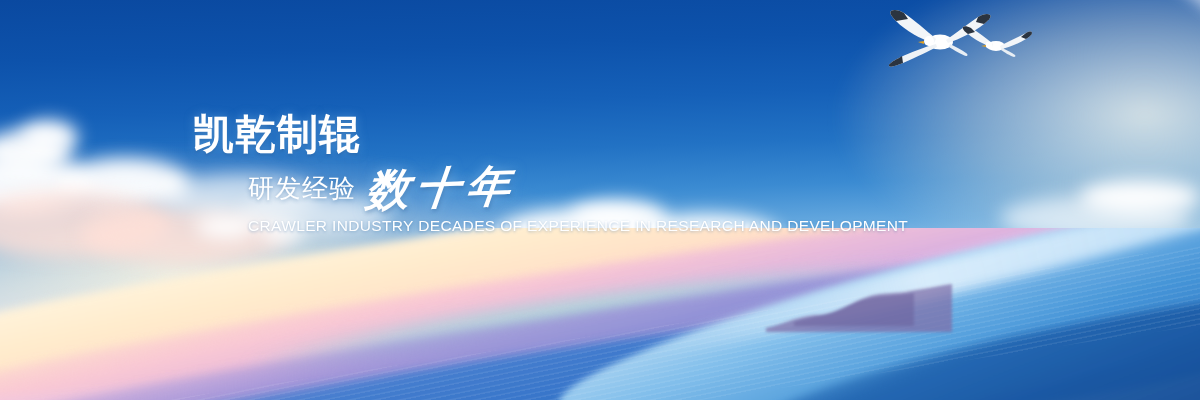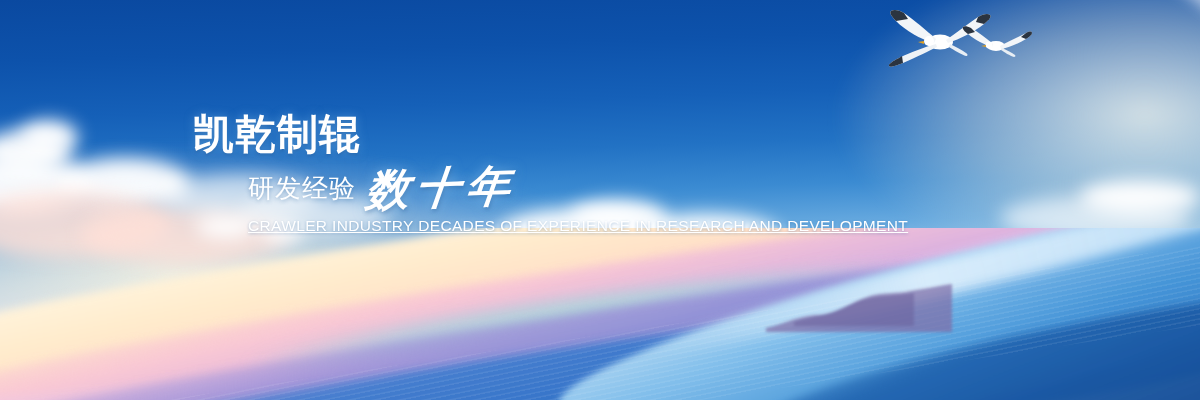--- a/index.html
+++ b/index.html
@@ -233,21 +233,20 @@
   }
   .eng {
     font-family: "Liberation Sans", "DejaVu Sans", sans-serif;
     font-weight: 400;
     font-size: 15.5px;
     line-height: 20px;
     letter-spacing: 0.35px;
     color: #ffffff;
     text-shadow: 0 1px 3px rgba(40,100,160,0.40);
     white-space: nowrap;
-    text-decoration: underline;
   }
 </style>
 </head>
 <body>
 
 <div class="banner">
 
   <div class="sky-base"></div>
   <div class="sky-glow-left"></div>
   <div class="sky-glow-right"></div>

